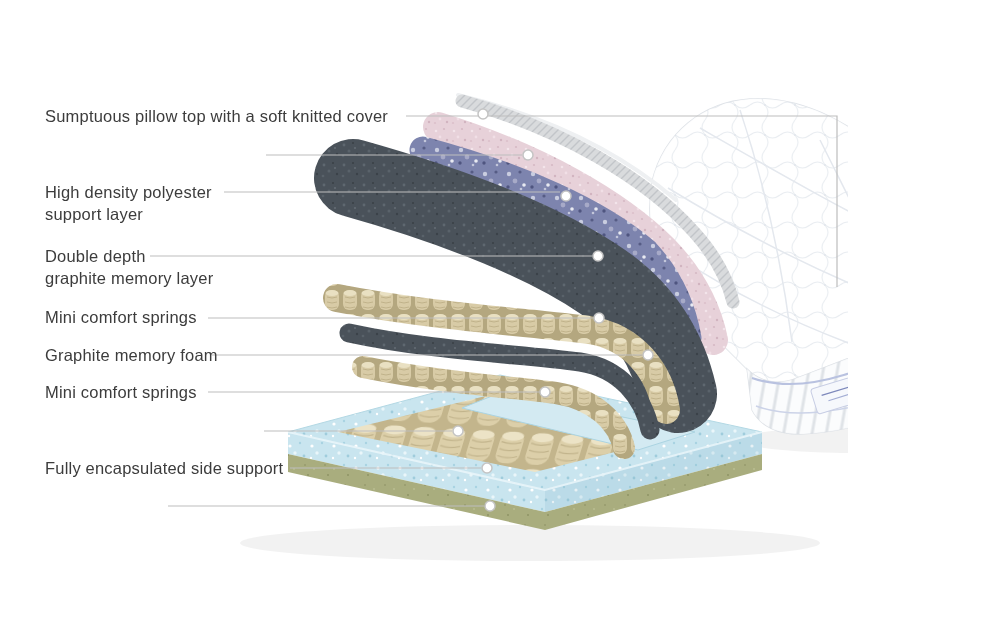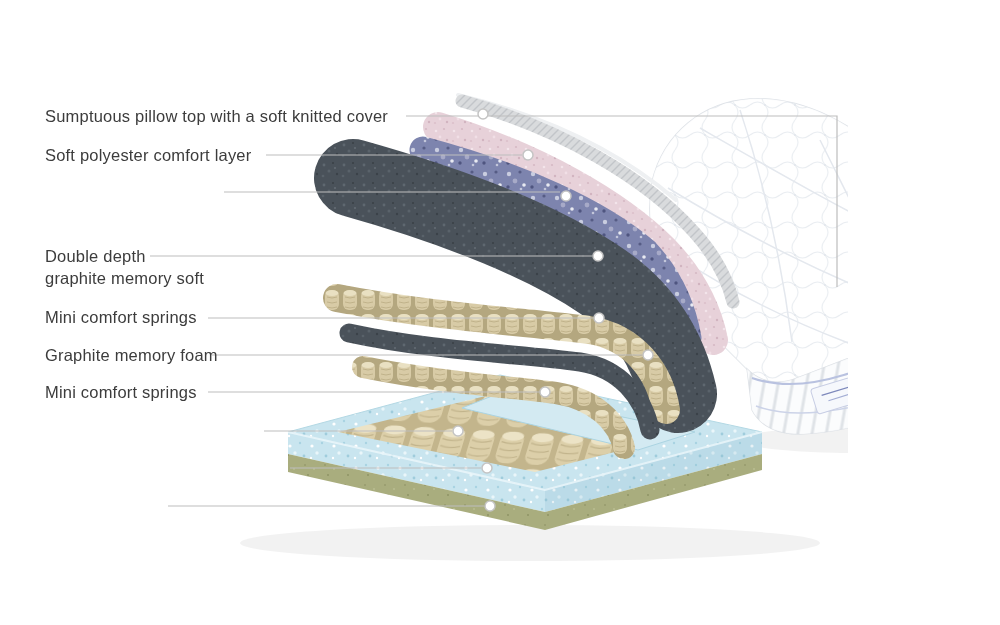--- a/index.html
+++ b/index.html
@@ -182,20 +182,22 @@
       <circle cx="487" cy="468" r="5" fill="#ffffff" stroke="#c4c4c4" stroke-width="1.5"></circle>
     </g>
     <g>
       <path d="M168,506 H484"></path>
       <circle cx="490" cy="506" r="5" fill="#ffffff" stroke="#c4c4c4" stroke-width="1.5"></circle>
     </g>
   </g>
 </svg>
 
 <div class="label l1">Sumptuous pillow top with a soft knitted cover</div>
-<div class="label l2">Soft polyester comfort layer</div>
+<div class="label l3">High density polyester
+support layer</div>
 <div class="label l4">Double depth
-graphite memory soft</div>
+graphite memory layer</div>
 <div class="label l5">Mini comfort springs</div>
 <div class="label l6">Graphite memory foam</div>
 <div class="label l7">Mini comfort springs</div>
+<div class="label l9">Fully encapsulated side support</div>
 
 </div>
 
 </body></html>

